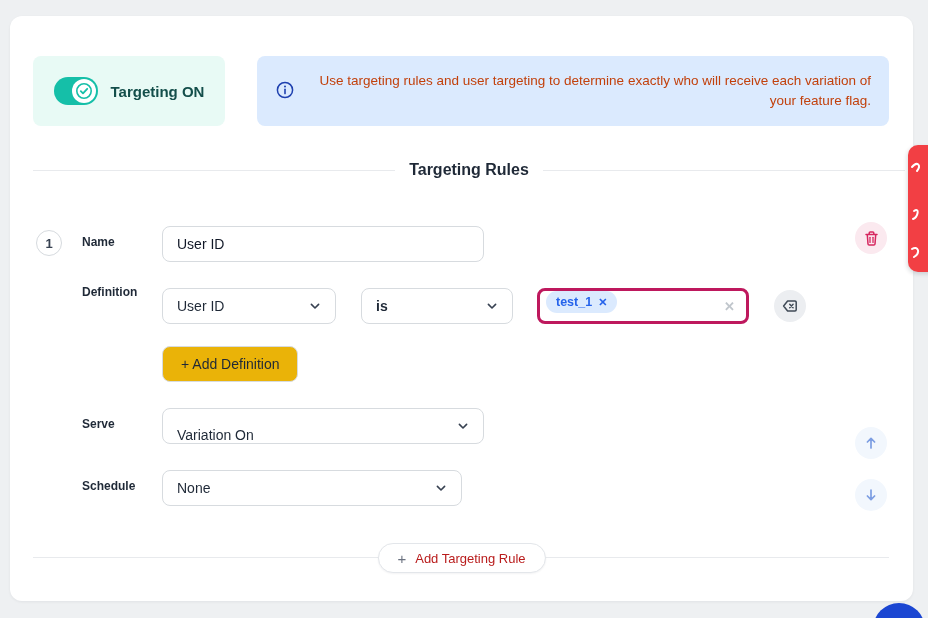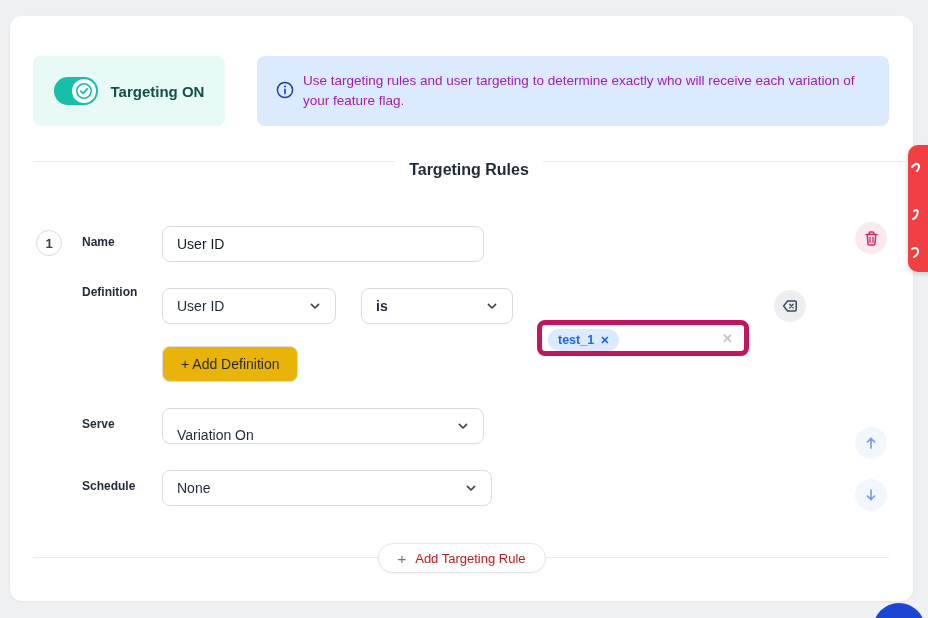--- a/index.html
+++ b/index.html
@@ -18,46 +18,46 @@
             cursor:pointer; flex:none; }
   .knob { position:absolute; right:2px; top:2px; width:24px; height:24px; background:#fff;
           border-radius:50%; display:flex; align-items:center; justify-content:center; }
   .toggle-label { font-size:15px; font-weight:600; color:#134e4a; }
 
   
   .banner { position:absolute; left:247px; top:40px; width:632px; height:70px;
             background:#dbeafe; border-radius:8px; display:flex; align-items:center; }
   .banner-icon { position:absolute; left:19px; top:25px; width:18px; height:18px; }
   .banner-text { margin-left:46px; margin-right:18px; font-size:13.5px; line-height:20px;
-                 color:#a21caf; font-weight:500; }
+                 color:#c2410c; font-weight:500;text-align:right; }
 
   
   .section-head { position:absolute; left:23px; right:8px; top:145px; display:flex;
-                  gap:14px; }
+                  align-items:center; gap:14px; }
   .section-head .line { flex:1; height:1px; background:#e8eaed; }
   .section-title { font-size:16px; font-weight:600; color:#1f2937; white-space:nowrap; }
 
   
   .num-circle { position:absolute; left:26px; top:214px; width:26px; height:26px;
                 border:1px solid #d6dade; border-radius:50%; display:flex; align-items:center;
                 justify-content:center; font-size:13px; font-weight:600; color:#374151; background:#fff; }
   .field-label { position:absolute; font-size:12px; font-weight:600; color:#1f2937; }
 
   .text-input { position:absolute; height:36px; border:1px solid #d7dbdf; border-radius:8px;
                 padding:0 14px; font-size:14px; color:#111827; background:#fff; outline:none;
                 font-family:"Liberation Sans", sans-serif; }
 
   .select { position:absolute; height:36px; border:1px solid #d7dbdf; border-radius:8px;
             background:#fff; display:flex; align-items:center; padding:0 34px 0 14px;
             font-size:14px; color:#1f2937; cursor:pointer; }
   .select .chev { position:absolute; right:13px; top:50%; transform:translateY(-50%); }
 
   .tag-input { position:absolute; left:527px; top:272px; width:212px; height:36px;
-               border:5px solid #be185d; border-radius:8px; background:#fff;
-               display:flex; align-items:flex-end; padding:0 30px 0 6px; cursor:text;margin-top:32px; }
+               border:3px solid #be185d; border-radius:8px; background:#fff;
+               display:flex; align-items:flex-start; padding:0 30px 0 6px; cursor:text; }
   .chip { background:#dbeafe; color:#2563eb; font-size:12.5px; font-weight:600;
           border-radius:11px; padding:4px 10px; display:flex; align-items:center; gap:6px; }
   .chip .chip-x { cursor:pointer; font-size:11px; }
   .clear-x { position:absolute; right:11px; top:50%; transform:translateY(-50%);
              color:#c0c6cc; font-size:13px; font-weight:700; cursor:pointer; }
 
   .icon-btn { position:absolute; width:32px; height:32px; border-radius:50%; border:none;
               display:flex; align-items:center; justify-content:center; cursor:pointer; padding:0; }
   .trash-btn { left:845px; top:206px; background:#fbe9ef; }
   .backspace-btn { left:764px; top:274px; background:#eceef1; }
@@ -167,21 +167,21 @@
 
     <div class="field-label" style="left:72px; top:401px;text-align:center;">Serve</div>
     <div class="select" style="left:152px; top:392px; width:322px;align-items:flex-end;">
       <span>Variation On</span>
       <svg class="chev" width="14" height="14" viewBox="0 0 14 14">
         <path d="M3.4 5.4 L7 9 L10.6 5.4" fill="none" stroke="#374151" stroke-width="1.6" stroke-linecap="round" stroke-linejoin="round"></path>
       </svg>
     </div>
 
     <div class="field-label" style="left:72px; top:463px;">Schedule</div>
-    <div class="select" style="left:152px; top:454px; width:330px;">
+    <div class="select" style="left:152px; top:454px; width:300px;">
       <span>None</span>
       <svg class="chev" width="14" height="14" viewBox="0 0 14 14">
         <path d="M3.4 5.4 L7 9 L10.6 5.4" fill="none" stroke="#374151" stroke-width="1.6" stroke-linecap="round" stroke-linejoin="round"></path>
       </svg>
     </div>
 
     <button class="icon-btn up-btn">
       <svg width="16" height="16" viewBox="0 0 16 16">
         <path d="M8 13 V3.6 M4.4 7 L8 3.4 L11.6 7" fill="none" stroke="#7d9ee2" stroke-width="1.7" stroke-linecap="round" stroke-linejoin="round"></path>
       </svg>

